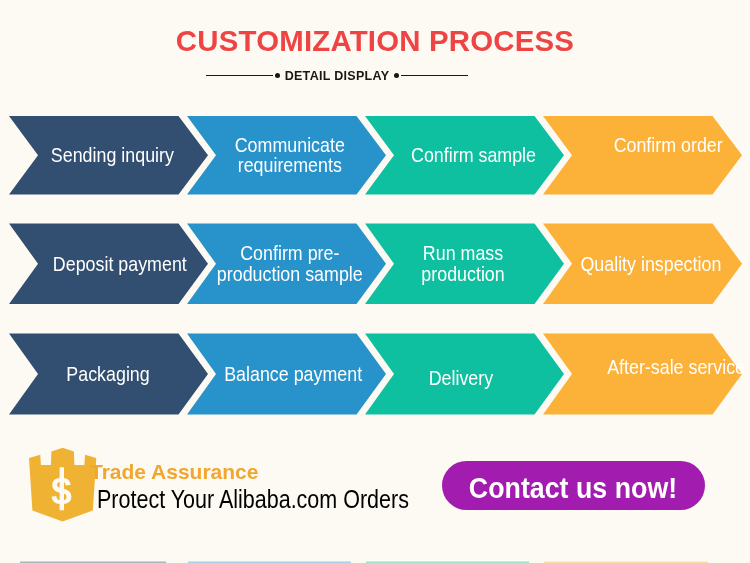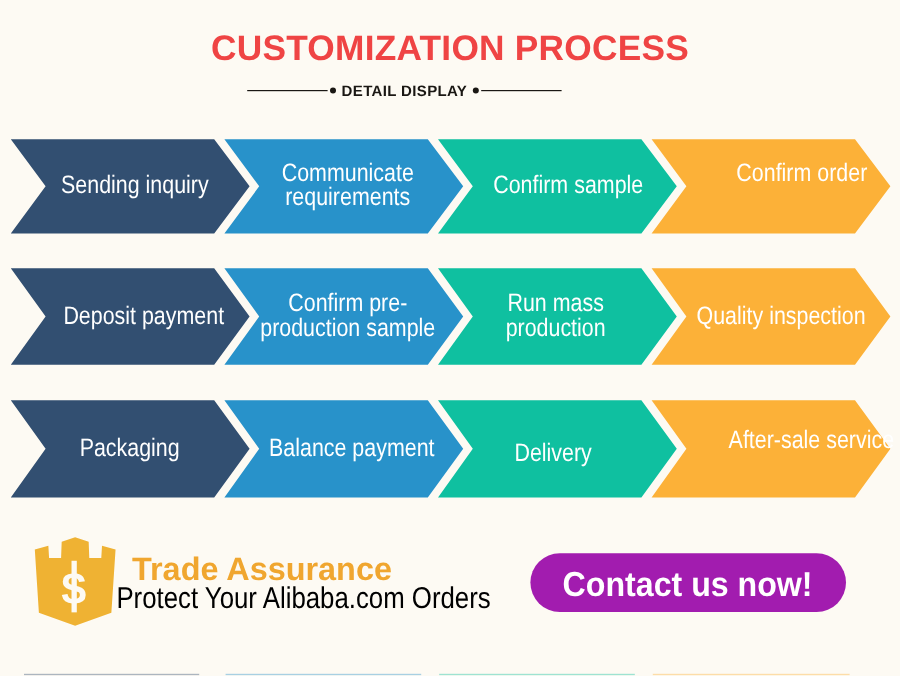--- a/index.html
+++ b/index.html
@@ -82,17 +82,17 @@
 <div class="atx" style="left:198.5px;top:333.5px;width:190px;height:81px">
     <span>Balance payment</span>
   </div>
 <div class="atx" style="left:365.9px;top:333.5px;width:190px;height:90px">
     <span>Delivery</span>
   </div>
 <div class="atx" style="left:581px;top:333.5px;width:190px;height:68px">
     <span>After-sale service</span>
   </div>
 
-<div class="abs" style="left:110px;top:460.7px;font-size:27px;font-weight:bold;line-height:1;color:#F0A62F">Trade Assurance</div>
+<div class="abs" style="left:90px;top:460.7px;font-size:21px;font-weight:bold;line-height:1;color:#F0A62F">Trade Assurance</div>
 <div class="abs" style="left:96.5px;top:486.7px;font-size:25px;line-height:1;color:#000;transform:scaleX(0.86);transform-origin:0 0">Protect Your Alibaba.com Orders</div>
 <div class="abs" style="left:441.6px;top:460.5px;width:263.7px;height:49px;background:#a21caf;border-radius:24.5px;display:flex;align-items:center;justify-content:center;color:#fff;font-weight:bold;font-size:28.8px">
     <span style="display:inline-block;transform:scaleX(0.93);position:relative;top:3px">Contact us now!</span>
   </div>
 
 </body></html>

